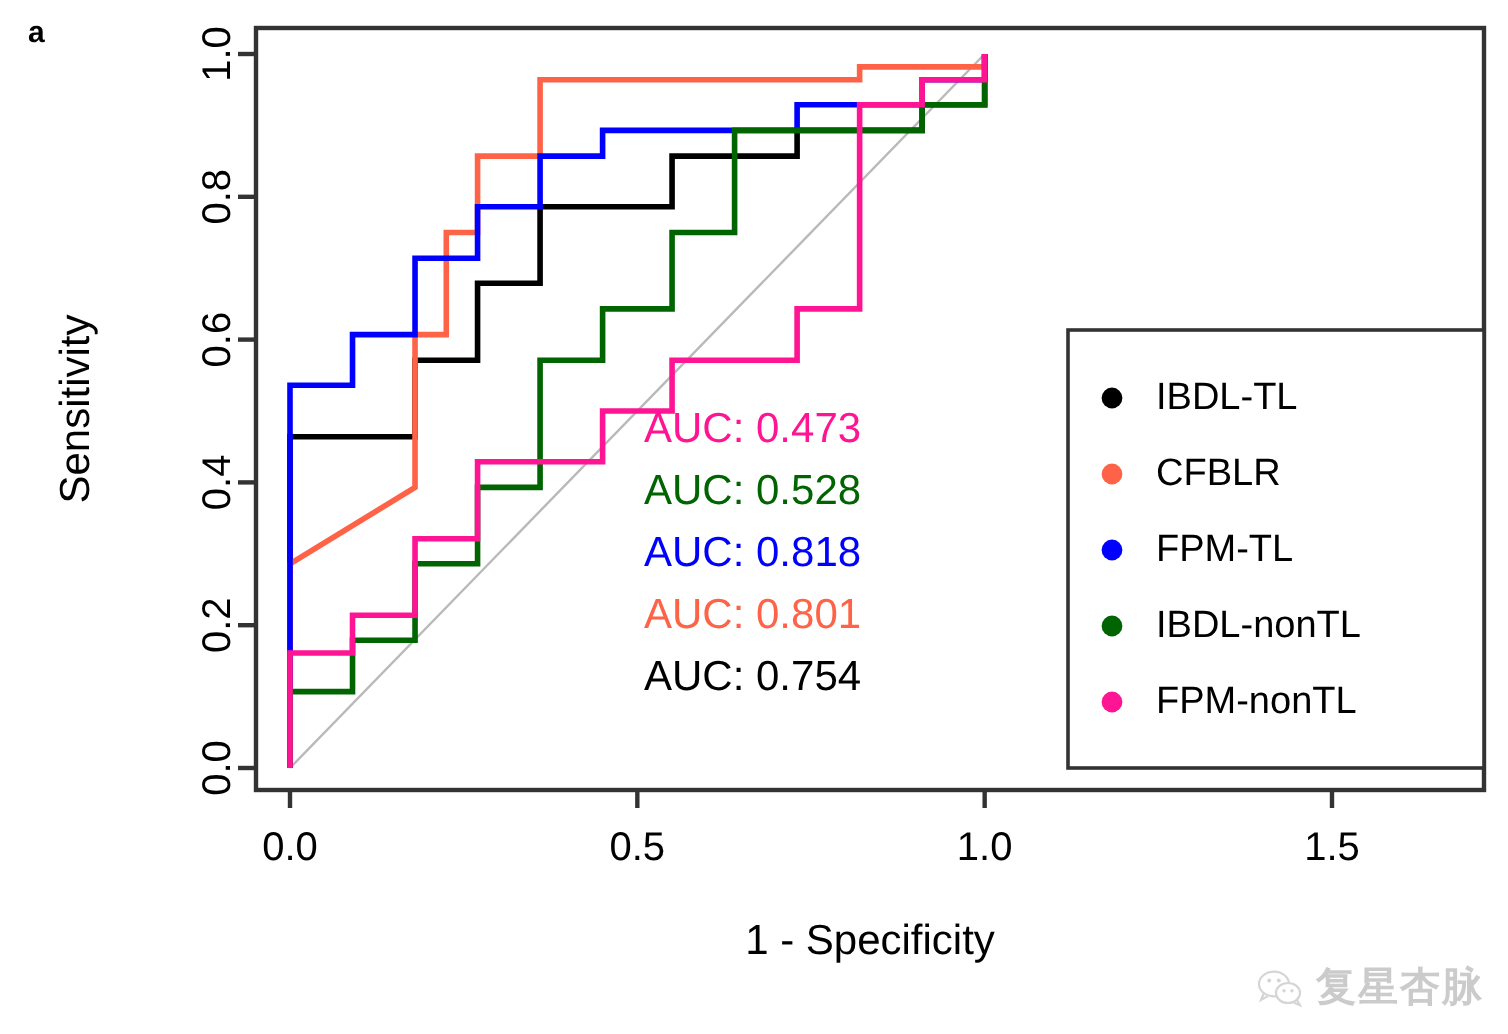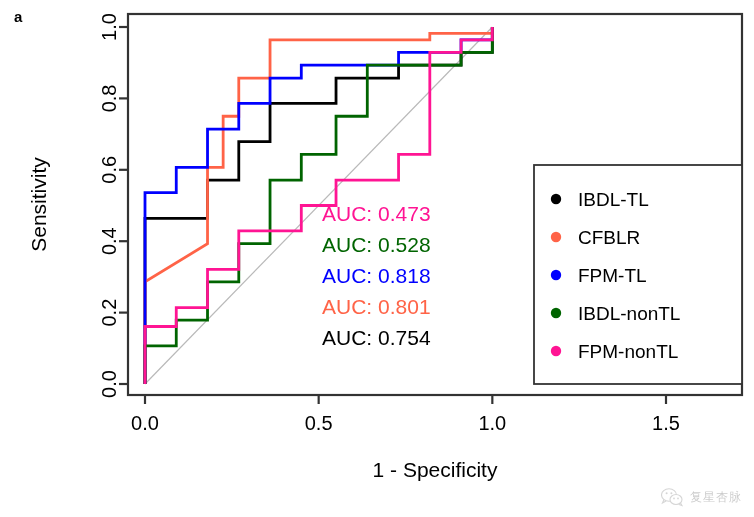--- a/index.html
+++ b/index.html
@@ -51,24 +51,25 @@
   .watermark {
     position: absolute;
     right: 12px;
     bottom: 10px;
     display: flex;
     align-items: center;
     gap: 7px;
     opacity: 0.30;
   }
   .watermark-text {
-    font-size: 12px;
+    font-size: 20px;
     color: #555555;
     font-family: "DejaVu Sans", sans-serif;
     letter-spacing: 1px;
+    font-weight: bold;
   }
 </style>
 </head>
 <body>
 
 <div id="root">
 
   <div class="panel-label">a</div>
 
   <svg id="plot-svg" width="754" height="517">

